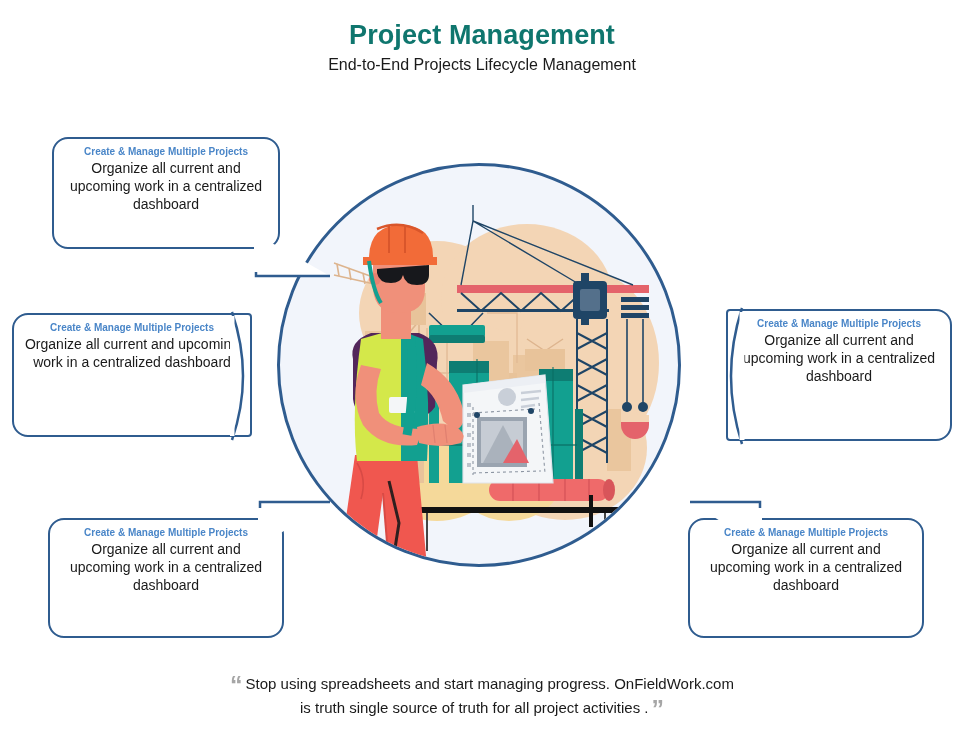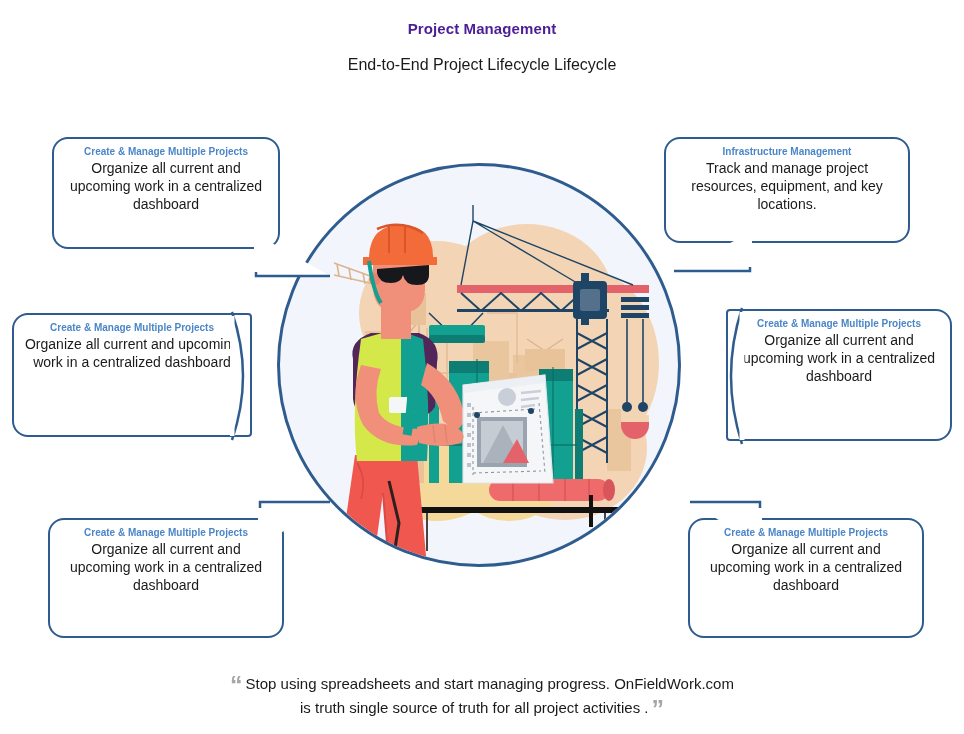--- a/index.html
+++ b/index.html
@@ -8,21 +8,21 @@
     background:#ffffff;
     font-family:"Liberation Sans", sans-serif;
     position:relative;
     overflow:hidden;
   }
   #stage{position:absolute;left:0;top:0;width:964px;height:734px;}
 
   
   .title{
     position:absolute;left:0;top:20px;width:964px;
-    text-align:center;font-size:15px;font-weight:bold;color:#4c1d95;
+    text-align:center;font-size:27px;font-weight:bold;color:#0f766e;
     letter-spacing:.1px;
   }
   .subtitle{
     position:absolute;left:0;top:56px;width:964px;
     text-align:center;font-size:16px;color:#1a1a1a;
   }
 
   
   .circle{
     position:absolute;left:277px;top:163px;width:404px;height:404px;
@@ -70,21 +70,21 @@
          position:relative;top:5px;}
   .qmark.open{margin-right:3px;}
   .qmark.close{margin-left:3px;}
 </style>
 </head>
 <body>
 
 <div id="stage">
 
   <div class="title">Project Management</div>
-  <div class="subtitle">End-to-End Project Lifecycle Lifecycle</div>
+  <div class="subtitle">End-to-End Projects Lifecycle Management</div>
 
   <div class="circle"></div>
 
   <div class="illo">
     <svg width="404" height="404" viewBox="0 0 404 404" xmlns="http://www.w3.org/2000/svg">
       <defs>
         <clipPath id="circClip">
             <circle cx="202" cy="202" r="199"></circle>
           </clipPath>
       </defs>
@@ -288,33 +288,20 @@
         <path d="M4 2 L4 40" stroke="#ffffff" stroke-width="4"></path>
       </svg>
     </div>
     <div class="body"></div>
     <div class="txt">
       <div class="co-head">Create &amp; Manage Multiple Projects</div>
       <div class="co-sub">Organize all current and upcoming work in a centralized dashboard</div>
     </div>
   </div>
 
-  <div class="callout" style="left:664px;top:137px;width:246px;height:106px;">
-    <div class="tail" style="left:-30px;top:90px;">
-      <svg width="120" height="60" viewBox="0 0 120 60">
-        <path d="M116 6 L116 44 L40 44" fill="#ffffff" stroke="#2f5c8f" stroke-width="2.5"></path>
-        <path d="M116 6 L116 40" stroke="#ffffff" stroke-width="4"></path>
-      </svg>
-    </div>
-    <div class="body"></div>
-    <div class="txt">
-      <div class="co-head">Infrastructure Management</div>
-      <div class="co-sub">Track and manage project resources, equipment,  and key locations.</div>
-    </div>
-  </div>
 
   <div class="callout" style="left:12px;top:313px;width:240px;height:124px;">
     <div class="body" style="border-radius:16px 4px 4px 16px;"></div>
     <div class="curve" style="right:-12px;top:-3px;">
       <svg width="34" height="132" viewBox="0 0 34 132">
         <path d="M2 2 Q24 66 2 130" fill="#ffffff" stroke="#2f5c8f" stroke-width="2.5"></path>
         <path d="M2 6 L2 126" stroke="#ffffff" stroke-width="5"></path>
       </svg>
     </div>
     <div class="txt">

